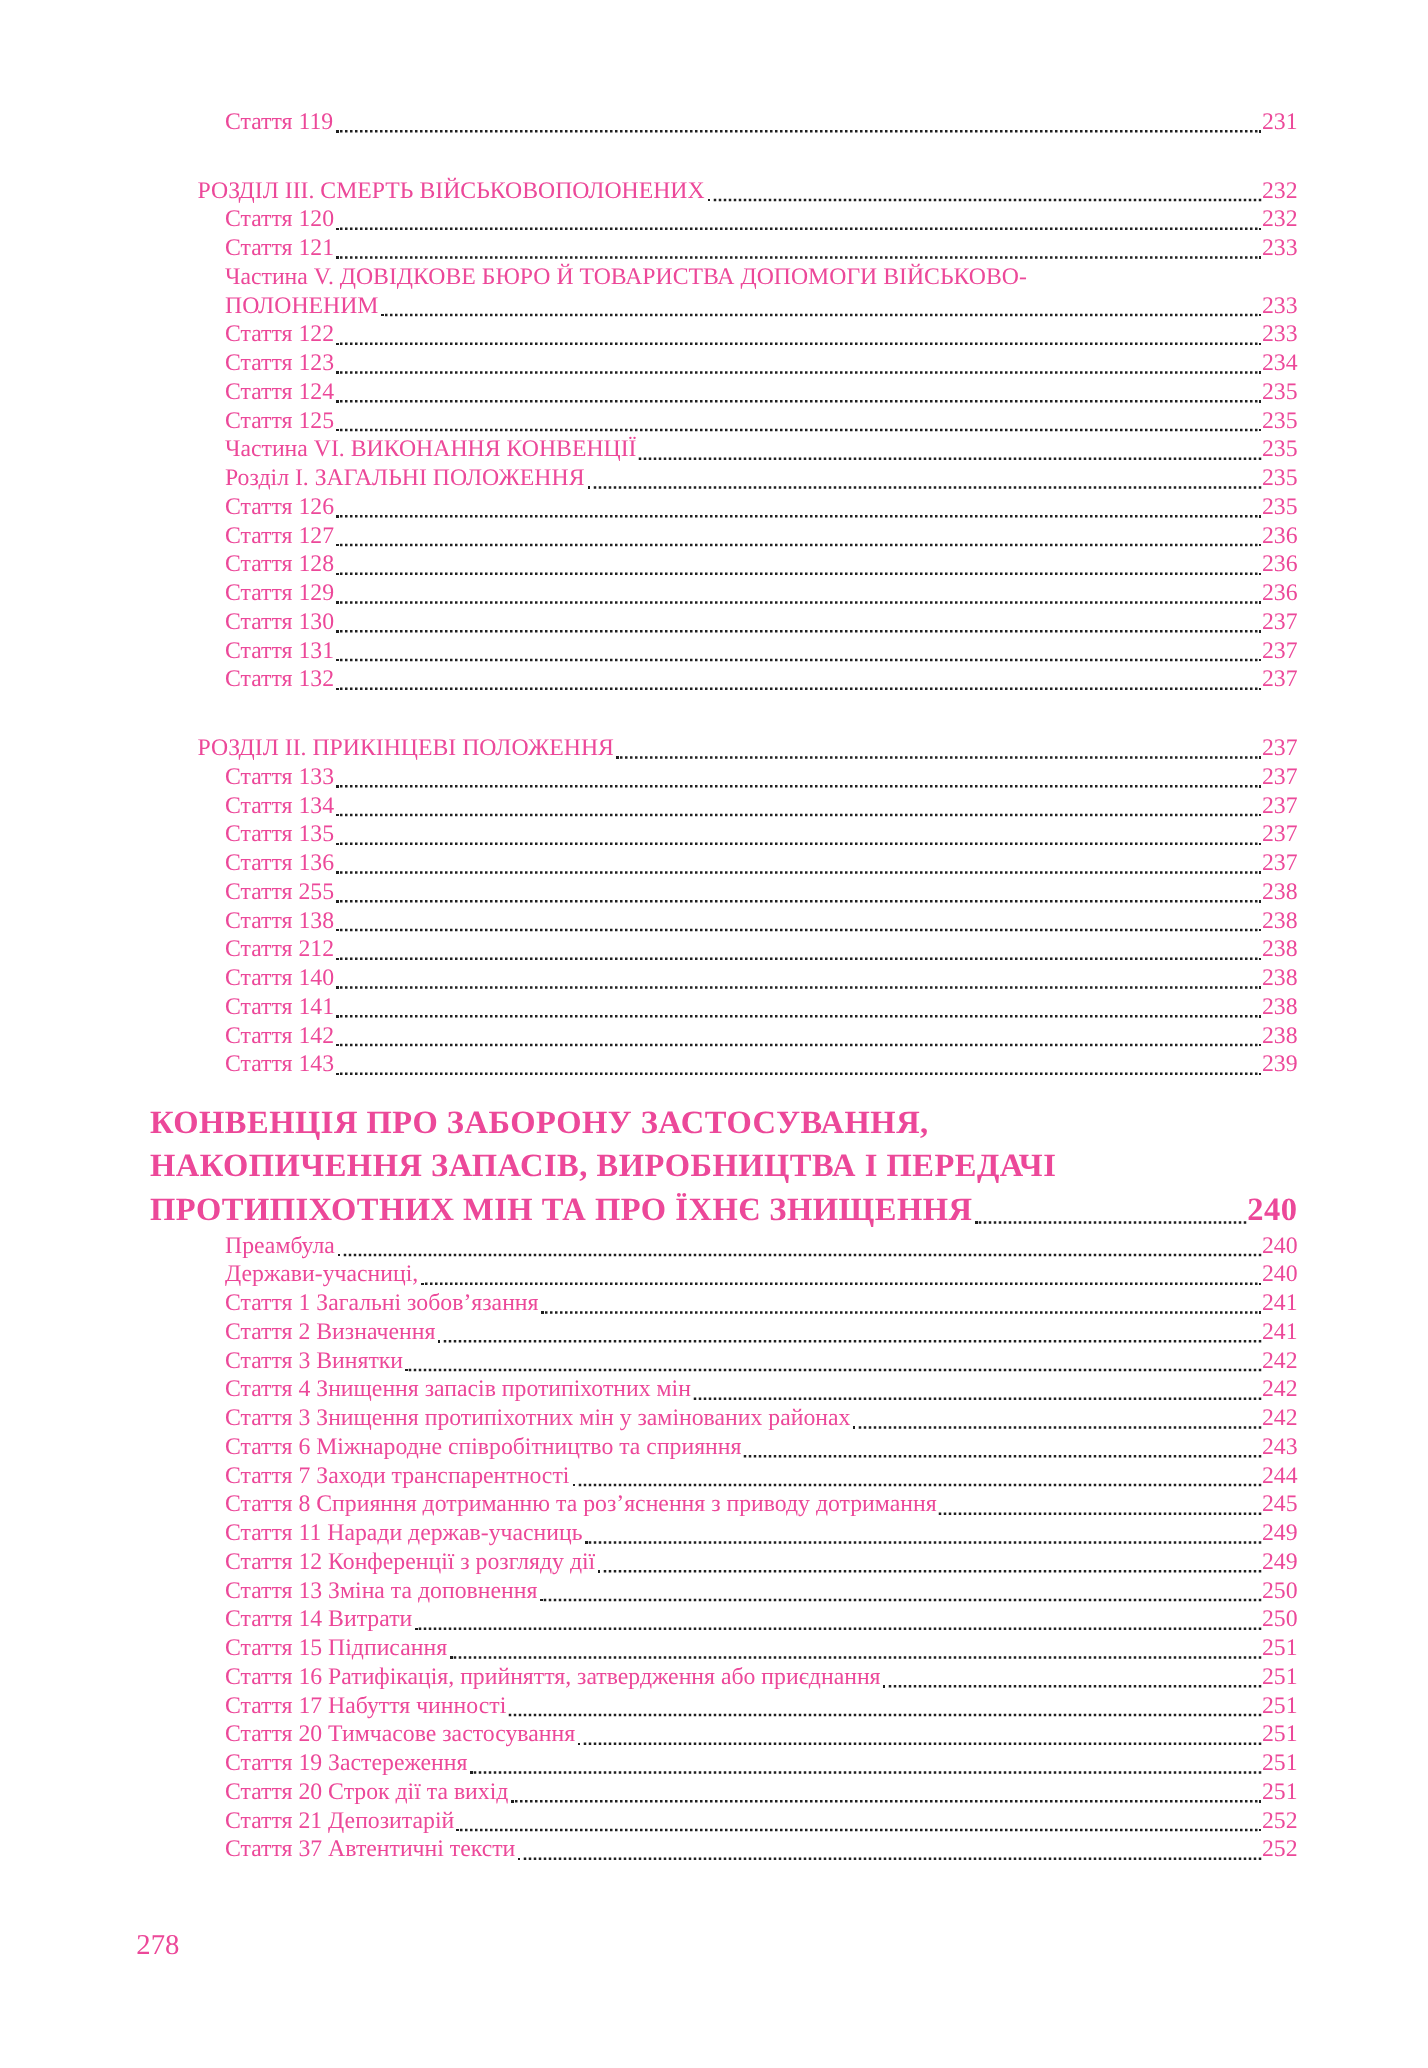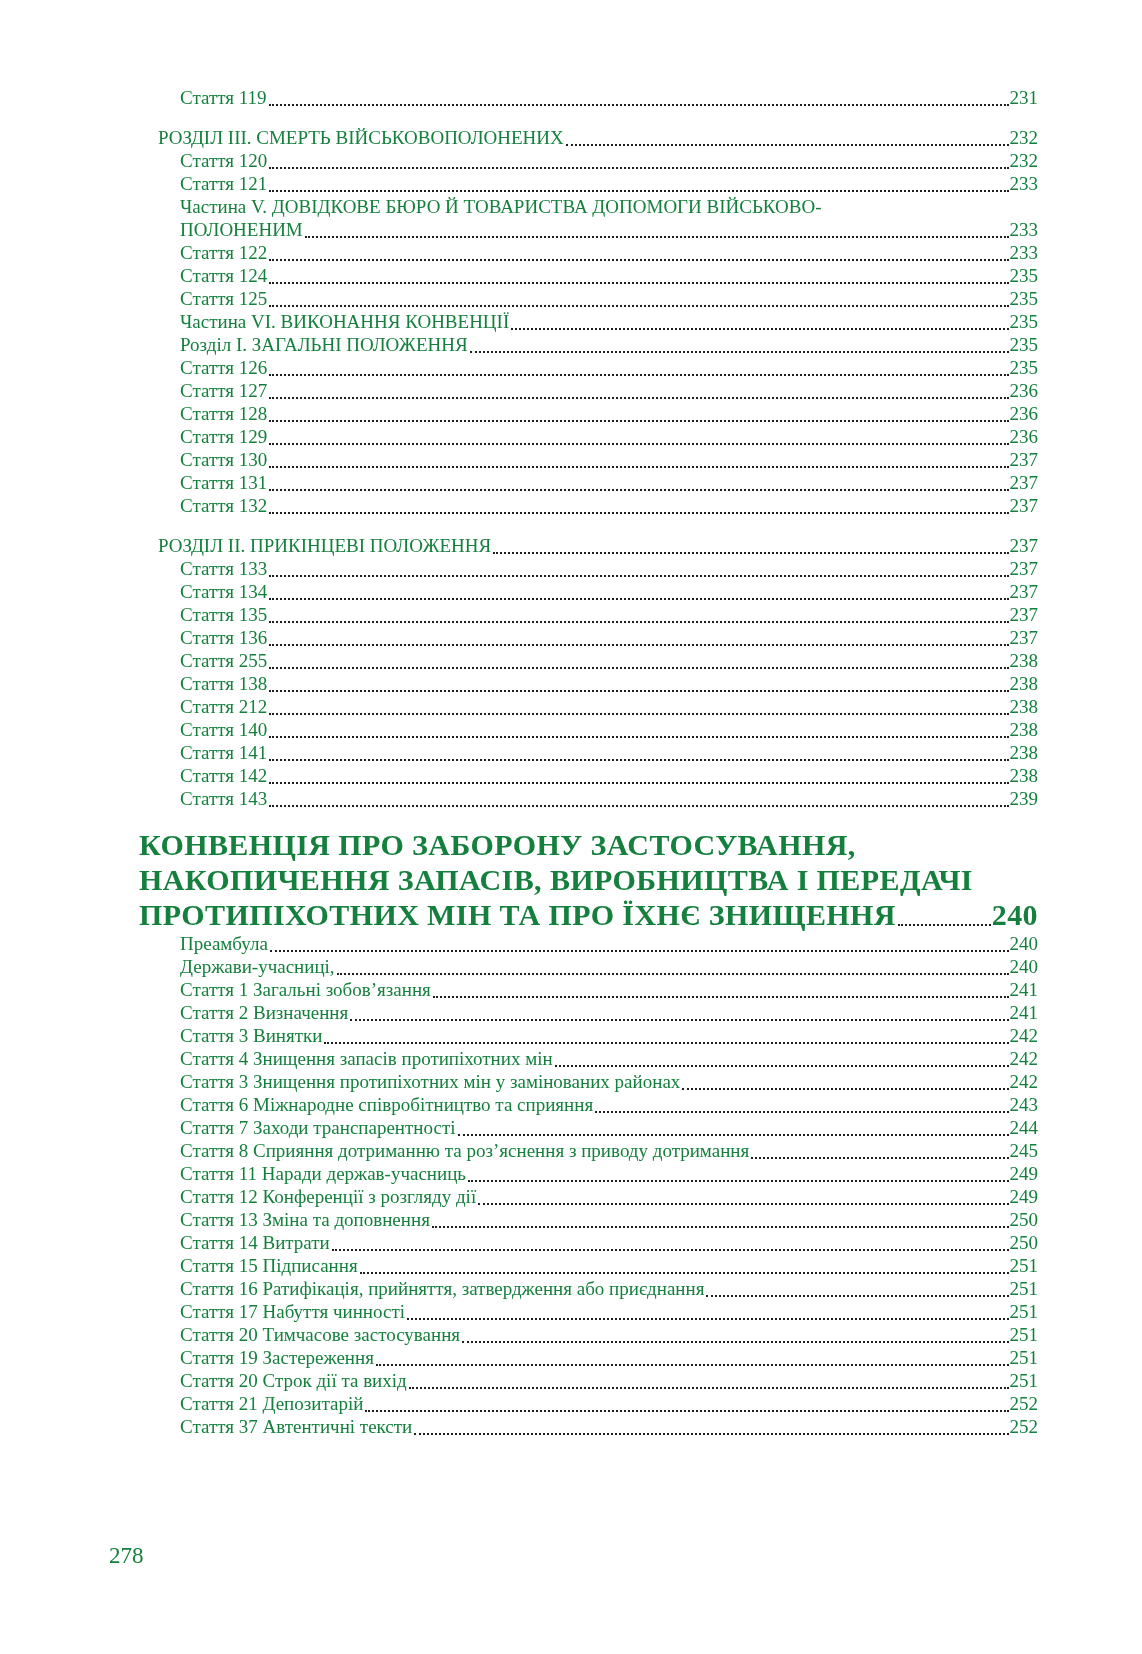--- a/index.html
+++ b/index.html
@@ -2,49 +2,48 @@
 <html><head>
 <meta charset="utf-8">
 <style>
   html, body { margin:0; padding:0; background:#ffffff; }
   .page {
     position:relative;
     width:1142px; height:1654px;
     background:#ffffff;
     overflow:hidden;
     font-family:"Liberation Serif", serif;
-    color:#15803d;
+    color:#ec4899;
   }
   .toc {
     position:absolute;
     top:86px; left:120px; right:104px;
   }
   .entry .row {
     display:flex;
     align-items:baseline;
     font-size:19px;
     line-height:23px;
   }
   .entry .pre-line {
     font-size:19px;
     line-height:23px;
   }
   .entry.article .row,
   .entry.section .row,
   .entry.section .pre-line { padding-left:60px; }
   .entry.chapter .row { padding-left:38px; }
-  .entry.gap { margin-top:17px; }
+  .entry.gap { margin-top:32px; }
   .entry.heading { margin-top:17px; font-weight:bold; }
   .entry.heading .row,
   .entry.heading .pre-line {
-    font-size:30px;
+    font-size:26px;
     line-height:35px;
     padding-left:0;
     letter-spacing:0.4px;
-    margin-left:19px;
   }
   .label { white-space:nowrap; }
   .leader {
     flex:1 1 auto;
     min-width:14px;
     border-bottom:2px dotted #1f1f1f;
     align-self:flex-end;
     margin:0 1px 3px 2px;
   }
   .entry.heading .leader { margin-bottom:6px; }
@@ -99,20 +98,27 @@
       </div>
       <div class="entry article">
         <div class="row">
           <span class="label">Стаття 122</span>
           <span class="leader"></span>
           <span class="pagenum">233</span>
         </div>
       </div>
       <div class="entry article">
         <div class="row">
+          <span class="label">Стаття 123</span>
+          <span class="leader"></span>
+          <span class="pagenum">234</span>
+        </div>
+      </div>
+      <div class="entry article">
+        <div class="row">
           <span class="label">Стаття 124</span>
           <span class="leader"></span>
           <span class="pagenum">235</span>
         </div>
       </div>
       <div class="entry article">
         <div class="row">
           <span class="label">Стаття 125</span>
           <span class="leader"></span>
           <span class="pagenum">235</span>

